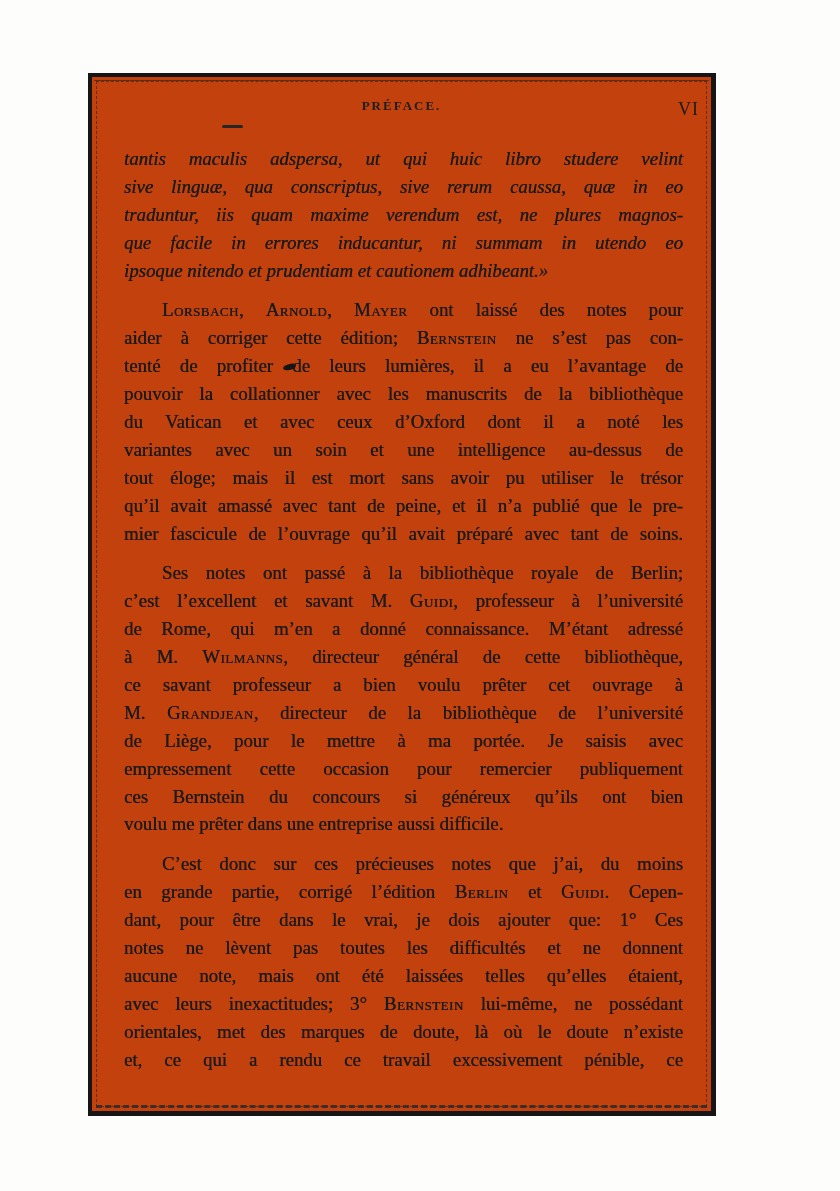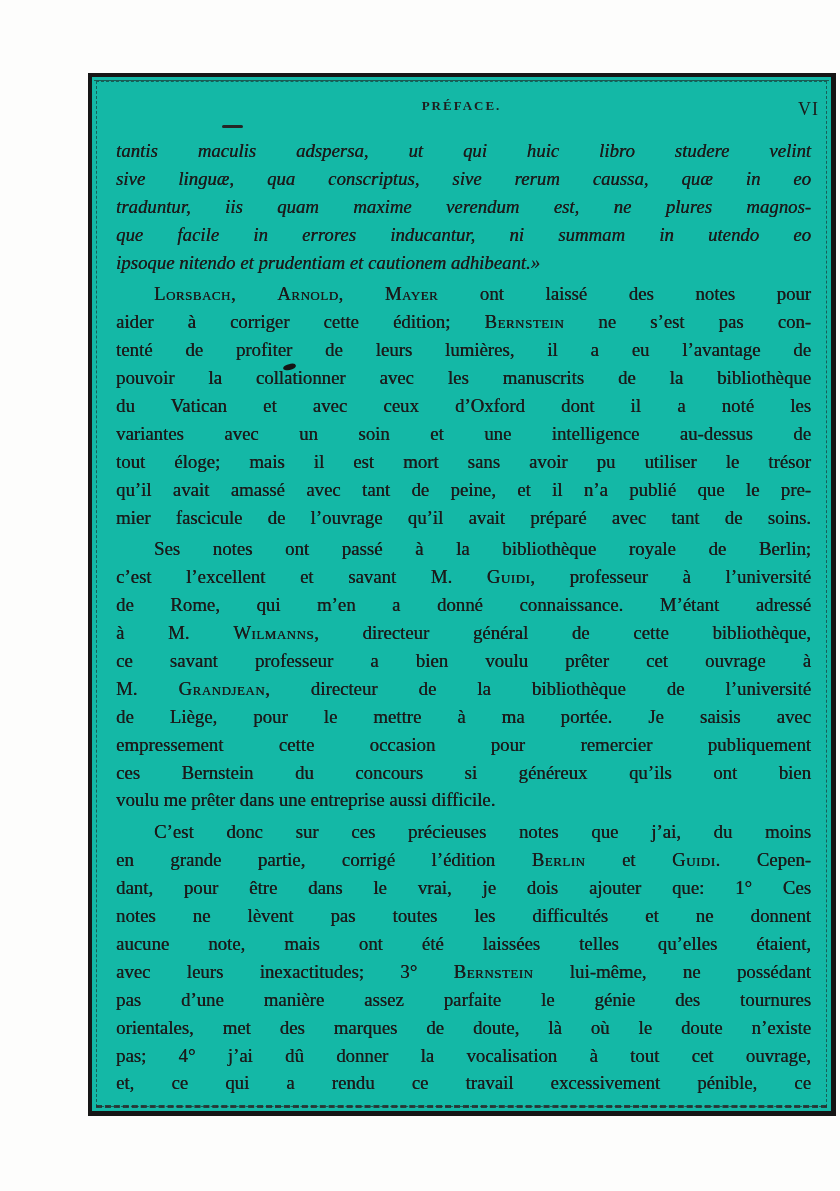--- a/index.html
+++ b/index.html
@@ -7,26 +7,26 @@
     width: 840px; height: 1191px;
     background: #fdfdfc;
     font-family: "Liberation Serif", "DejaVu Serif", serif;
     color: #1b1b1b;
     position: relative;
     overflow: hidden;
   }
   .frame {
     position: absolute;
     left: 88px; top: 73px;
-    width: 748px; height: 1043px;
+    width: 628px; height: 1043px;
     box-sizing: border-box;
     border: 4px solid #161616;
     border-right-width: 5px;
     border-bottom-width: 5px;
-    background: #14b8a6;
+    background: #c2410c;
   }
   .frame-inner {
     position: absolute;
     inset: 4px;
     border: 1px dashed rgba(25,25,25,0.55);
     pointer-events: none;
   }
   .running-head {
     position: absolute;
     top: 14px; left: 0; right: 0;
@@ -47,21 +47,21 @@
     font-size: 18px;
     letter-spacing: 1px;
     color: #1a1a1a;
     margin-top: 8px;
   }
   .text-block {
     position: absolute;
     left: 20px; right: 16px; top: 56px;
     font-size: 18.8px;
   }
-  .para { margin: 4px; }
+  .para { margin: 12px; }
   .para.italic { font-style: italic; }
   .line {
     height: 27.9px;
     line-height: 27.9px;
     text-align: justify;
     text-align-last: left;
     white-space: normal;
     text-shadow: 0.3px 0 0 currentColor;
   }
   .line.just { text-align-last: justify; }
@@ -139,23 +139,21 @@
         <div class="line just">ces Bernstein du concours si généreux qu’ils ont bien</div>
         <div class="line">voulu me prêter dans une entreprise aussi difficile.</div>
       </div>
       <div class="para">
         <div class="line just indent">C’est donc sur ces précieuses notes que j’ai, du moins</div>
         <div class="line just">en grande partie, corrigé l’édition <span class="sc">Berlin</span> et <span class="sc">Guidi</span>.  Cepen-</div>
         <div class="line just">dant, pour être dans le vrai, je dois ajouter que: 1° Ces</div>
         <div class="line just">notes ne lèvent pas toutes les difficultés et ne donnent</div>
         <div class="line just">aucune note, mais ont été laissées telles qu’elles étaient,</div>
         <div class="line just">avec leurs inexactitudes; 3° <span class="sc">Bernstein</span> lui-même, ne possédant</div>
-        <div class="line just">pas d’une manière assez parfaite le génie des tournures</div>
         <div class="line just">orientales, met des marques de doute, là où le doute n’existe</div>
-        <div class="line just">pas; 4° j’ai dû donner la vocalisation à tout cet ouvrage,</div>
         <div class="line just">et, ce qui a rendu ce travail excessivement pénible, ce</div>
       </div>
     </div>
 
   <div class="ink-blot"></div>
   <div class="dash-artifact"></div>
   <div class="bottom-rule"></div>
 </div>
 
 </body></html>

